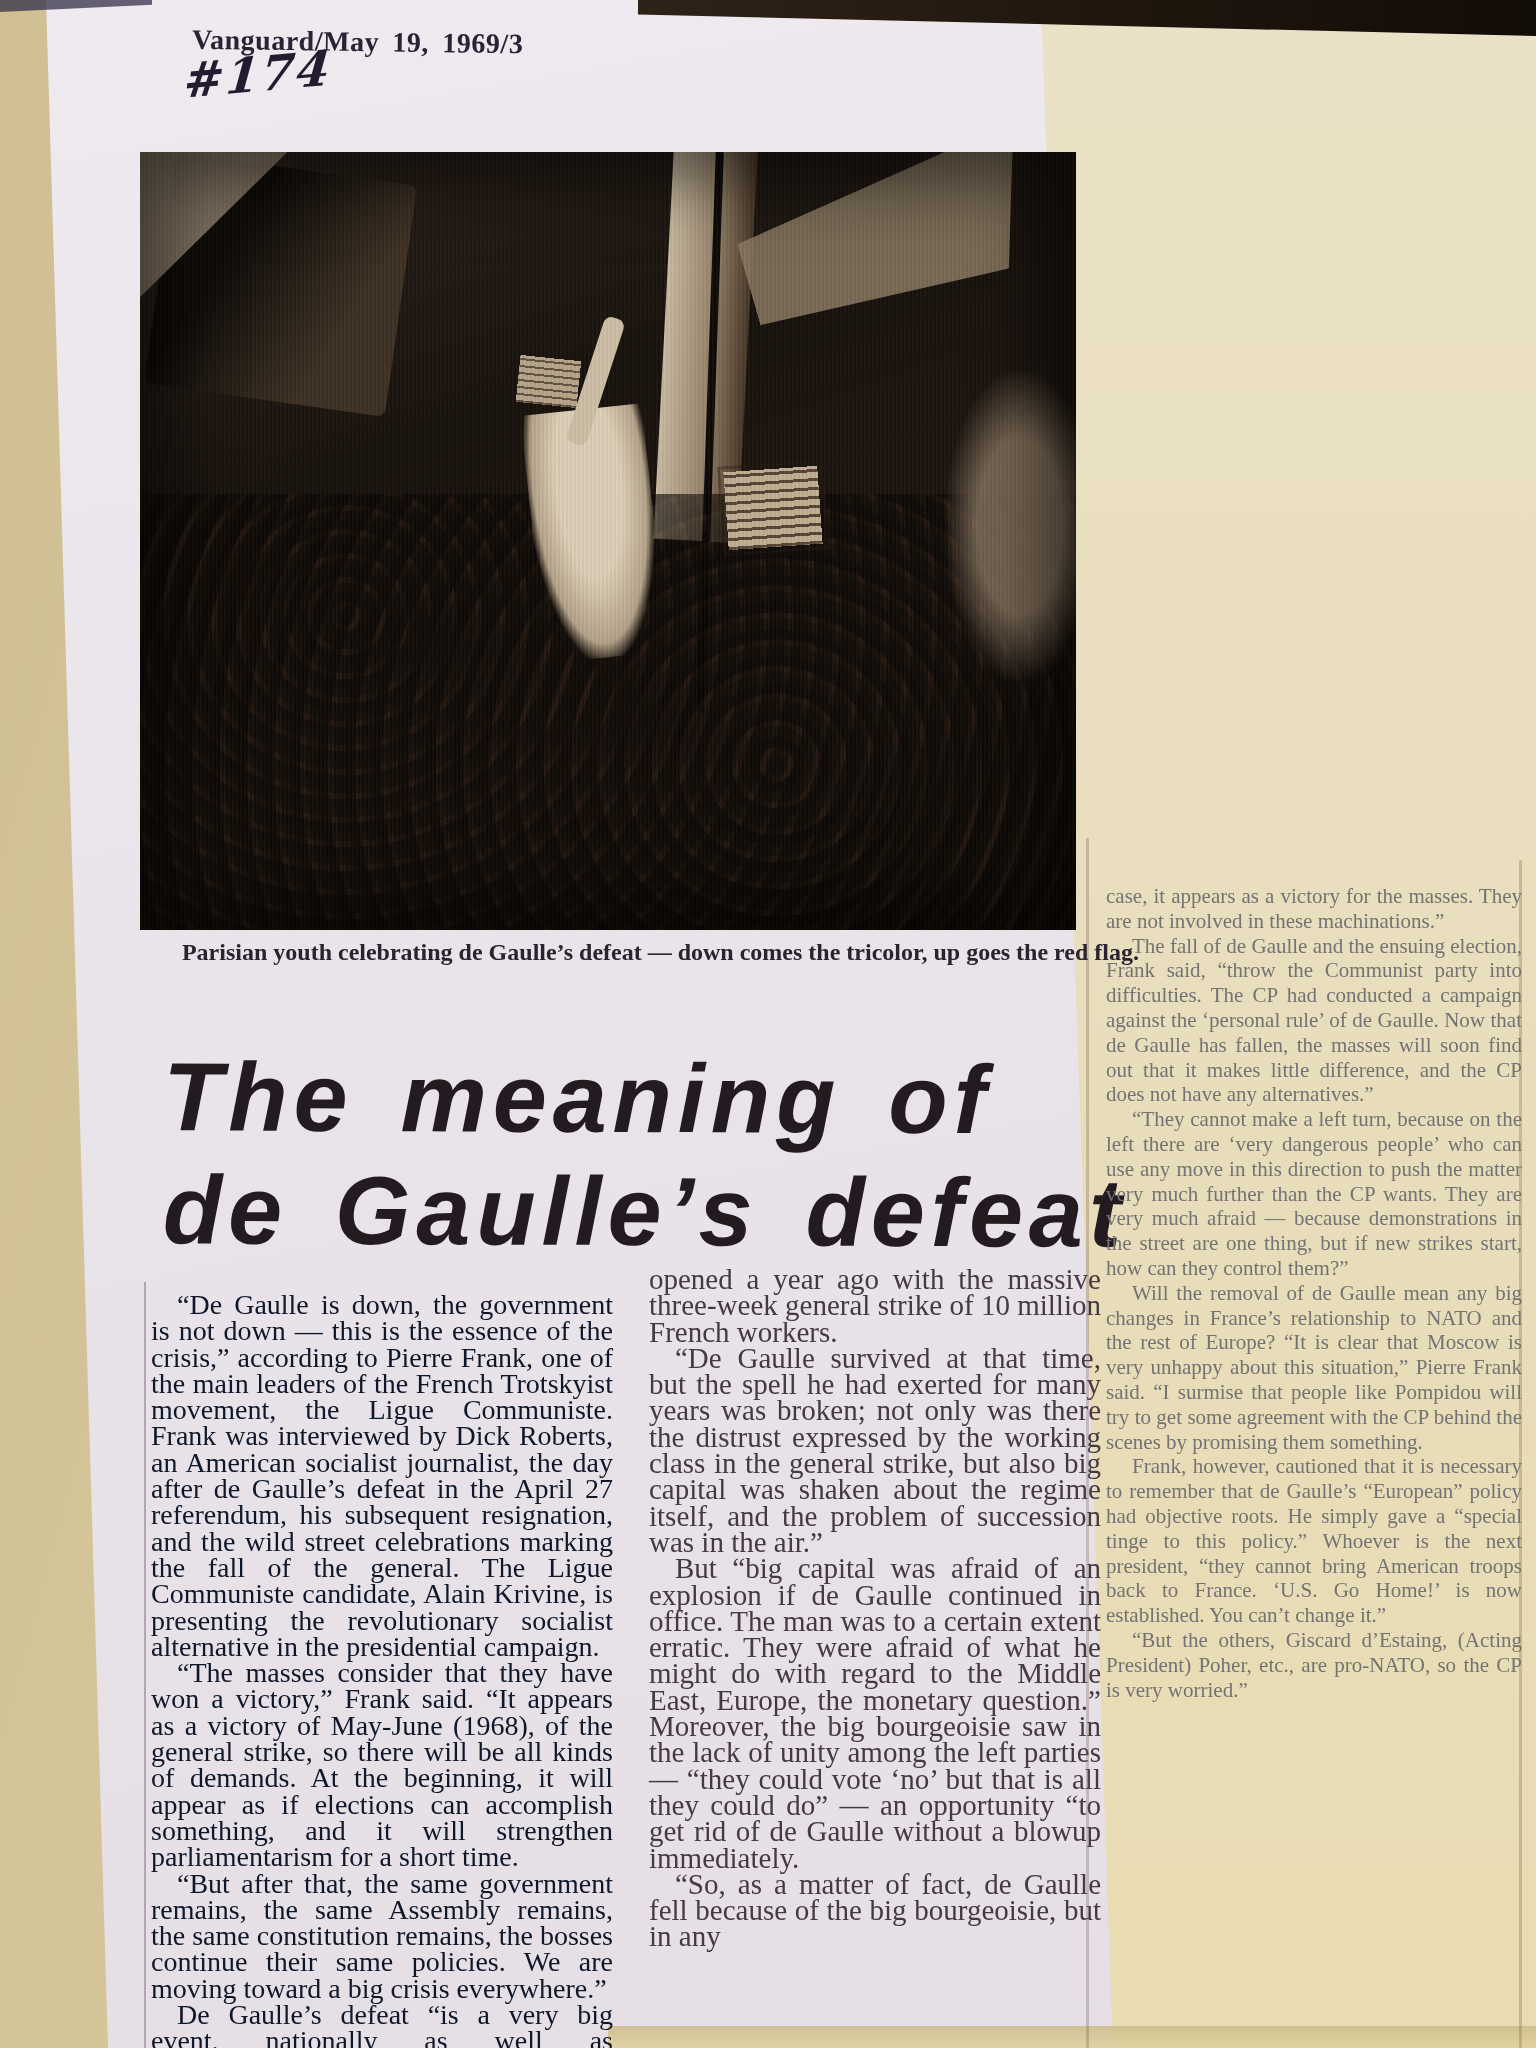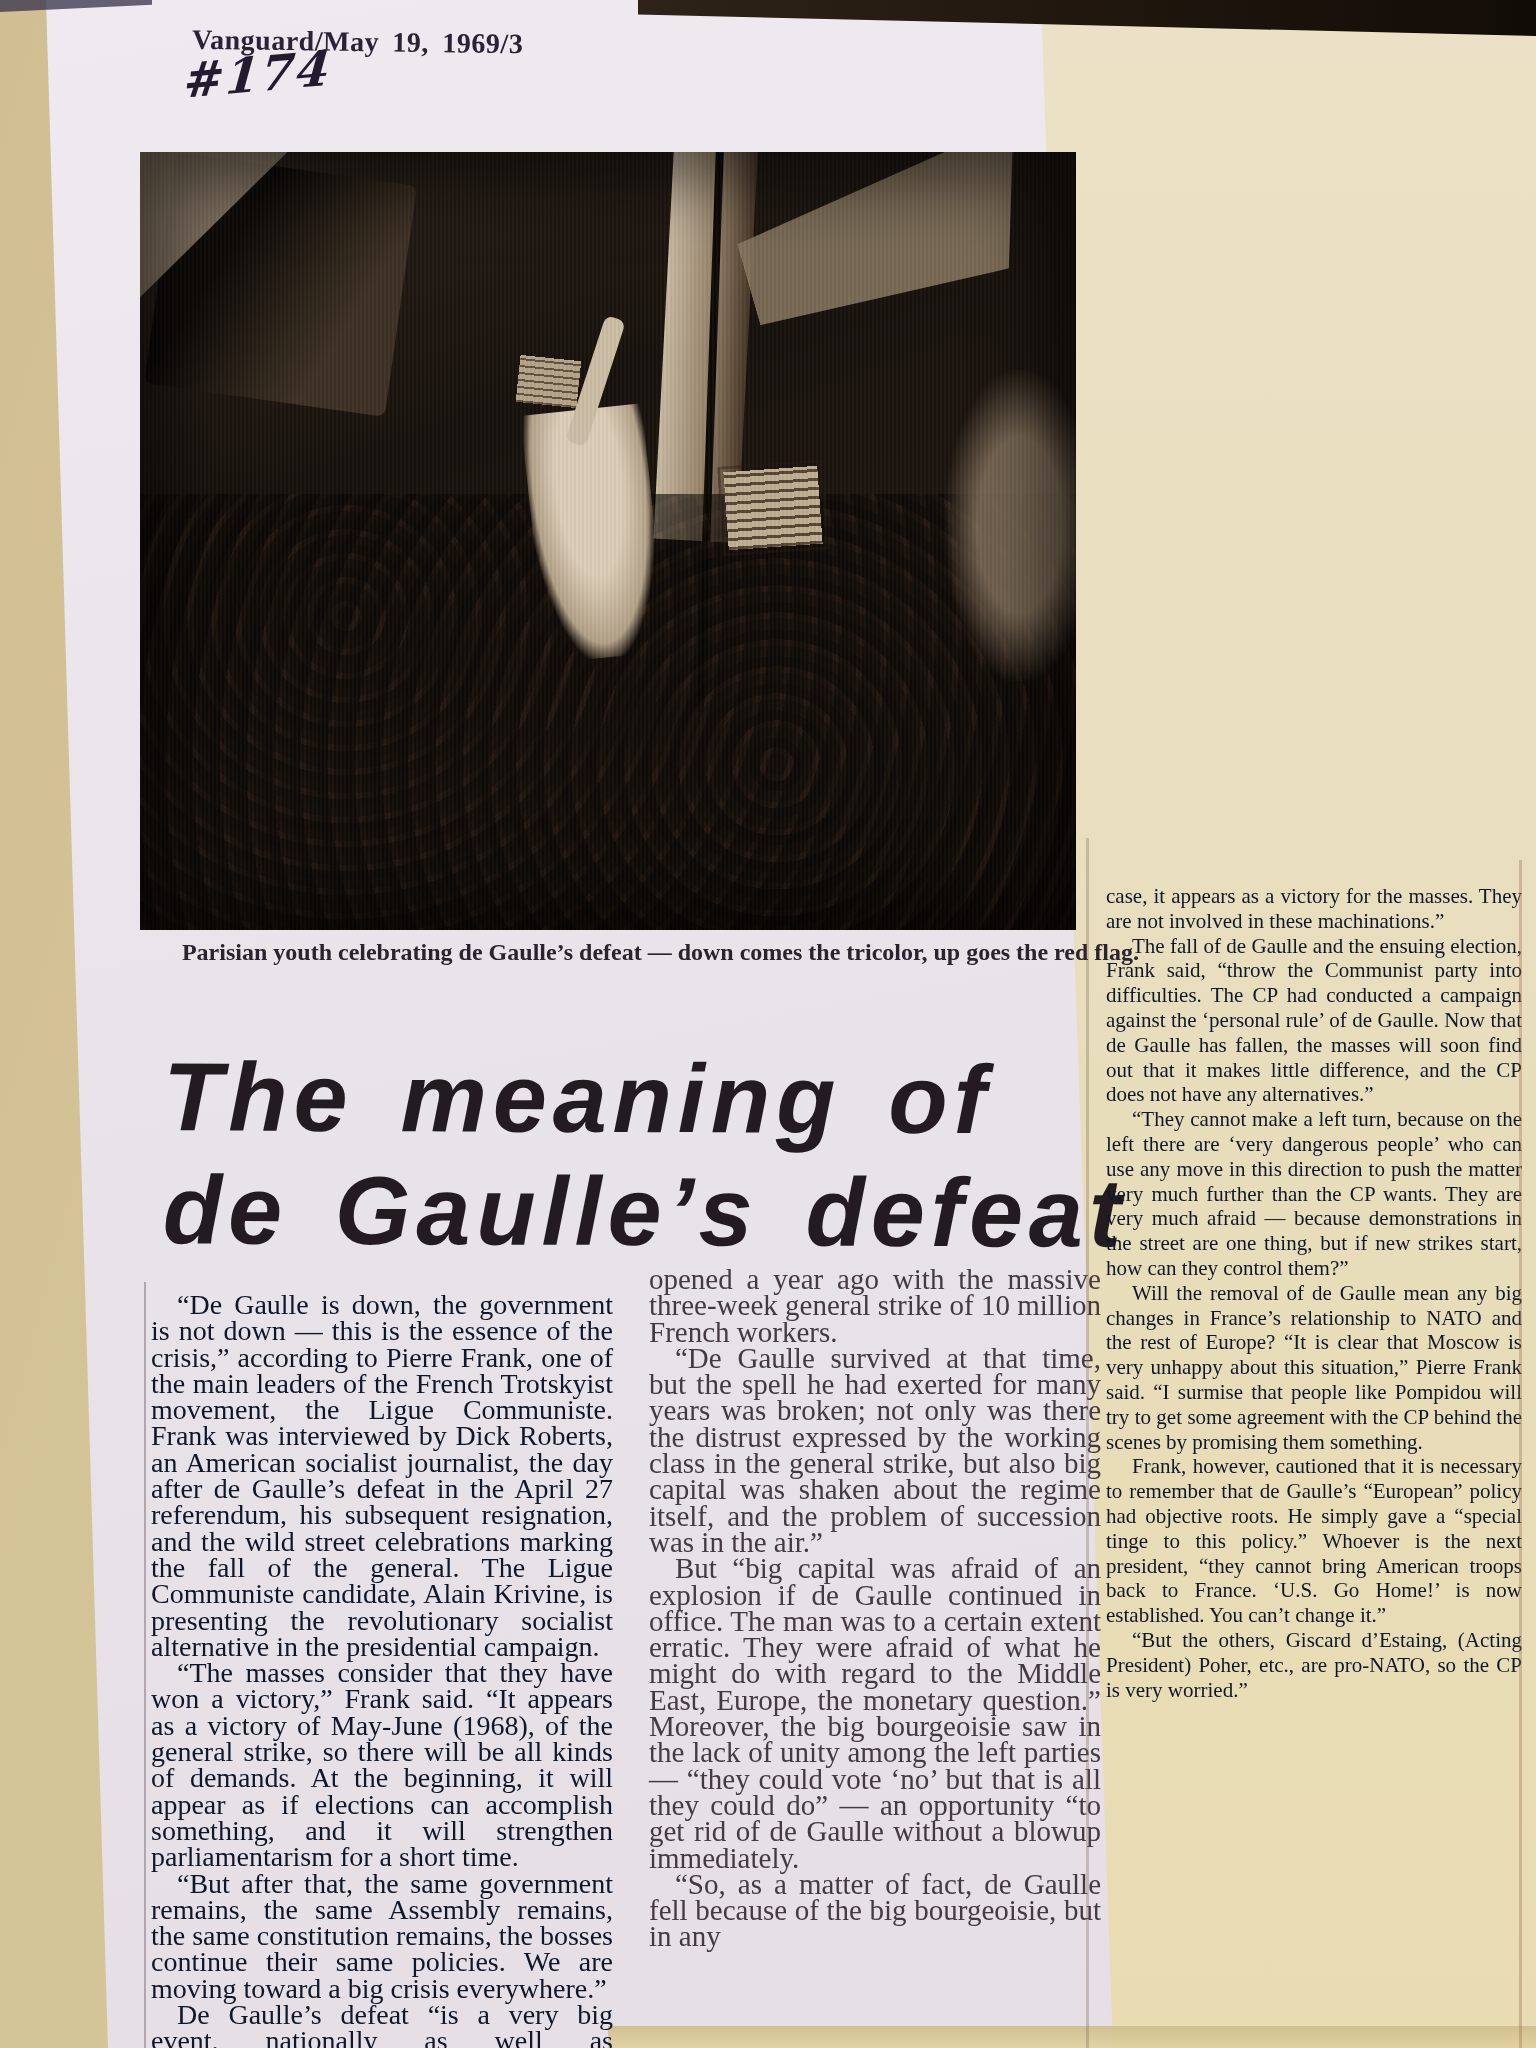--- a/index.html
+++ b/index.html
@@ -80,21 +80,21 @@
     font-family:"Liberation Sans",sans-serif;font-style:italic;font-weight:bold;
     font-size:97px;line-height:113px;letter-spacing:6px;word-spacing:14px;color:#241b21;
     transform:rotate(.2deg);}
 
   
   .col{position:absolute;z-index:5;text-align:justify;}
   .col p{margin:0;text-indent:26px;}
   .col p.cont{text-indent:0;}
   #col1{left:151px;top:1292px;width:462px;font-size:28px;line-height:26.3px;color:#0f172a;}
   #col2{left:649px;top:1266px;width:452px;font-size:29px;line-height:26.3px;color:#453a42;}
-  #col3{left:1106px;top:884px;width:416px;font-size:21px;line-height:24.8px;color:#0f172a;}
+  #col3{left:1106px;top:884px;width:416px;font-size:21px;line-height:24.8px;color:#737373;}
 </style>
 </head>
 <body>
 
 <div class="cream-sheet"></div>
 <div class="white-page"></div>
 <div class="bottom-strip"></div>
 <div class="top-dark"></div>
 <div class="top-dark-left"></div>
 <div class="col1-rule"></div>

